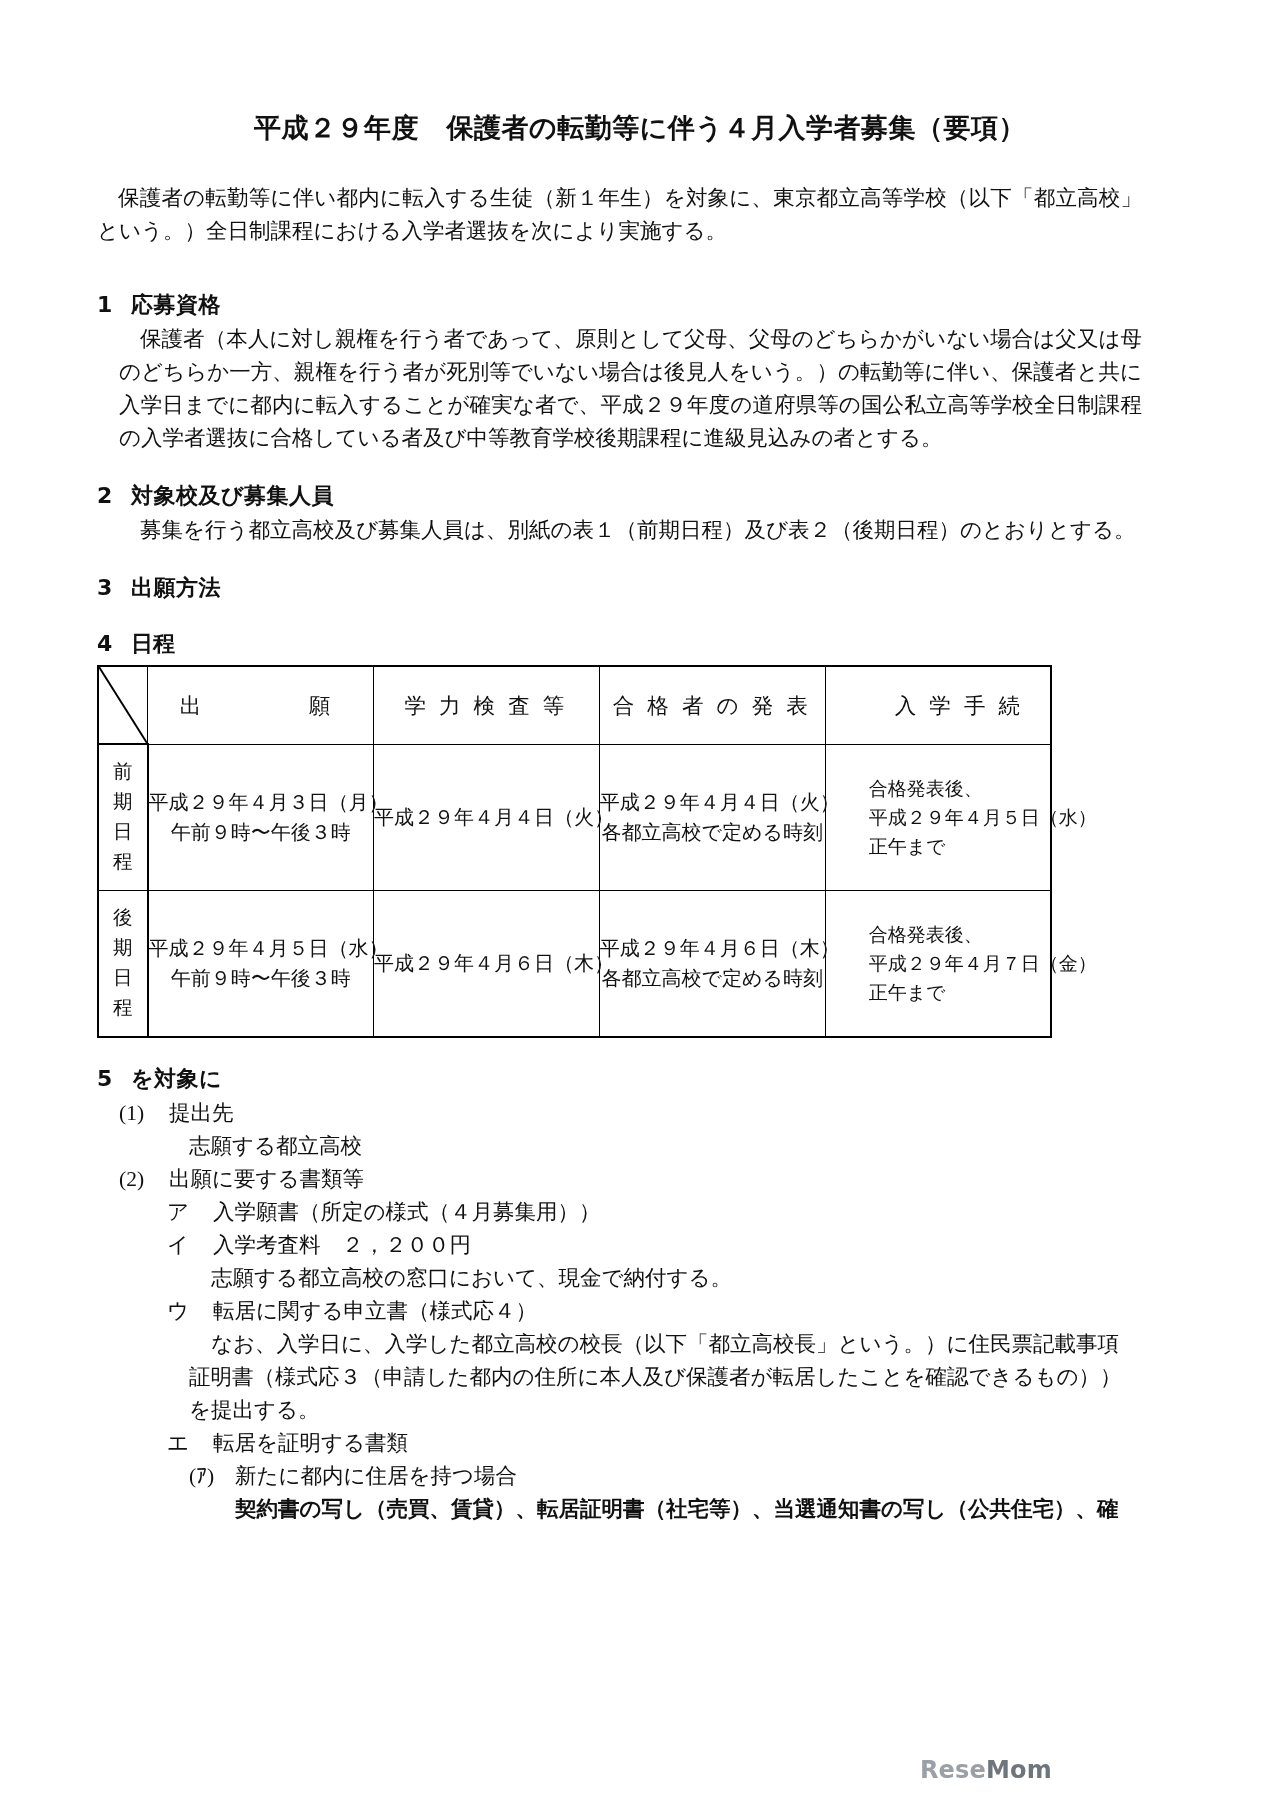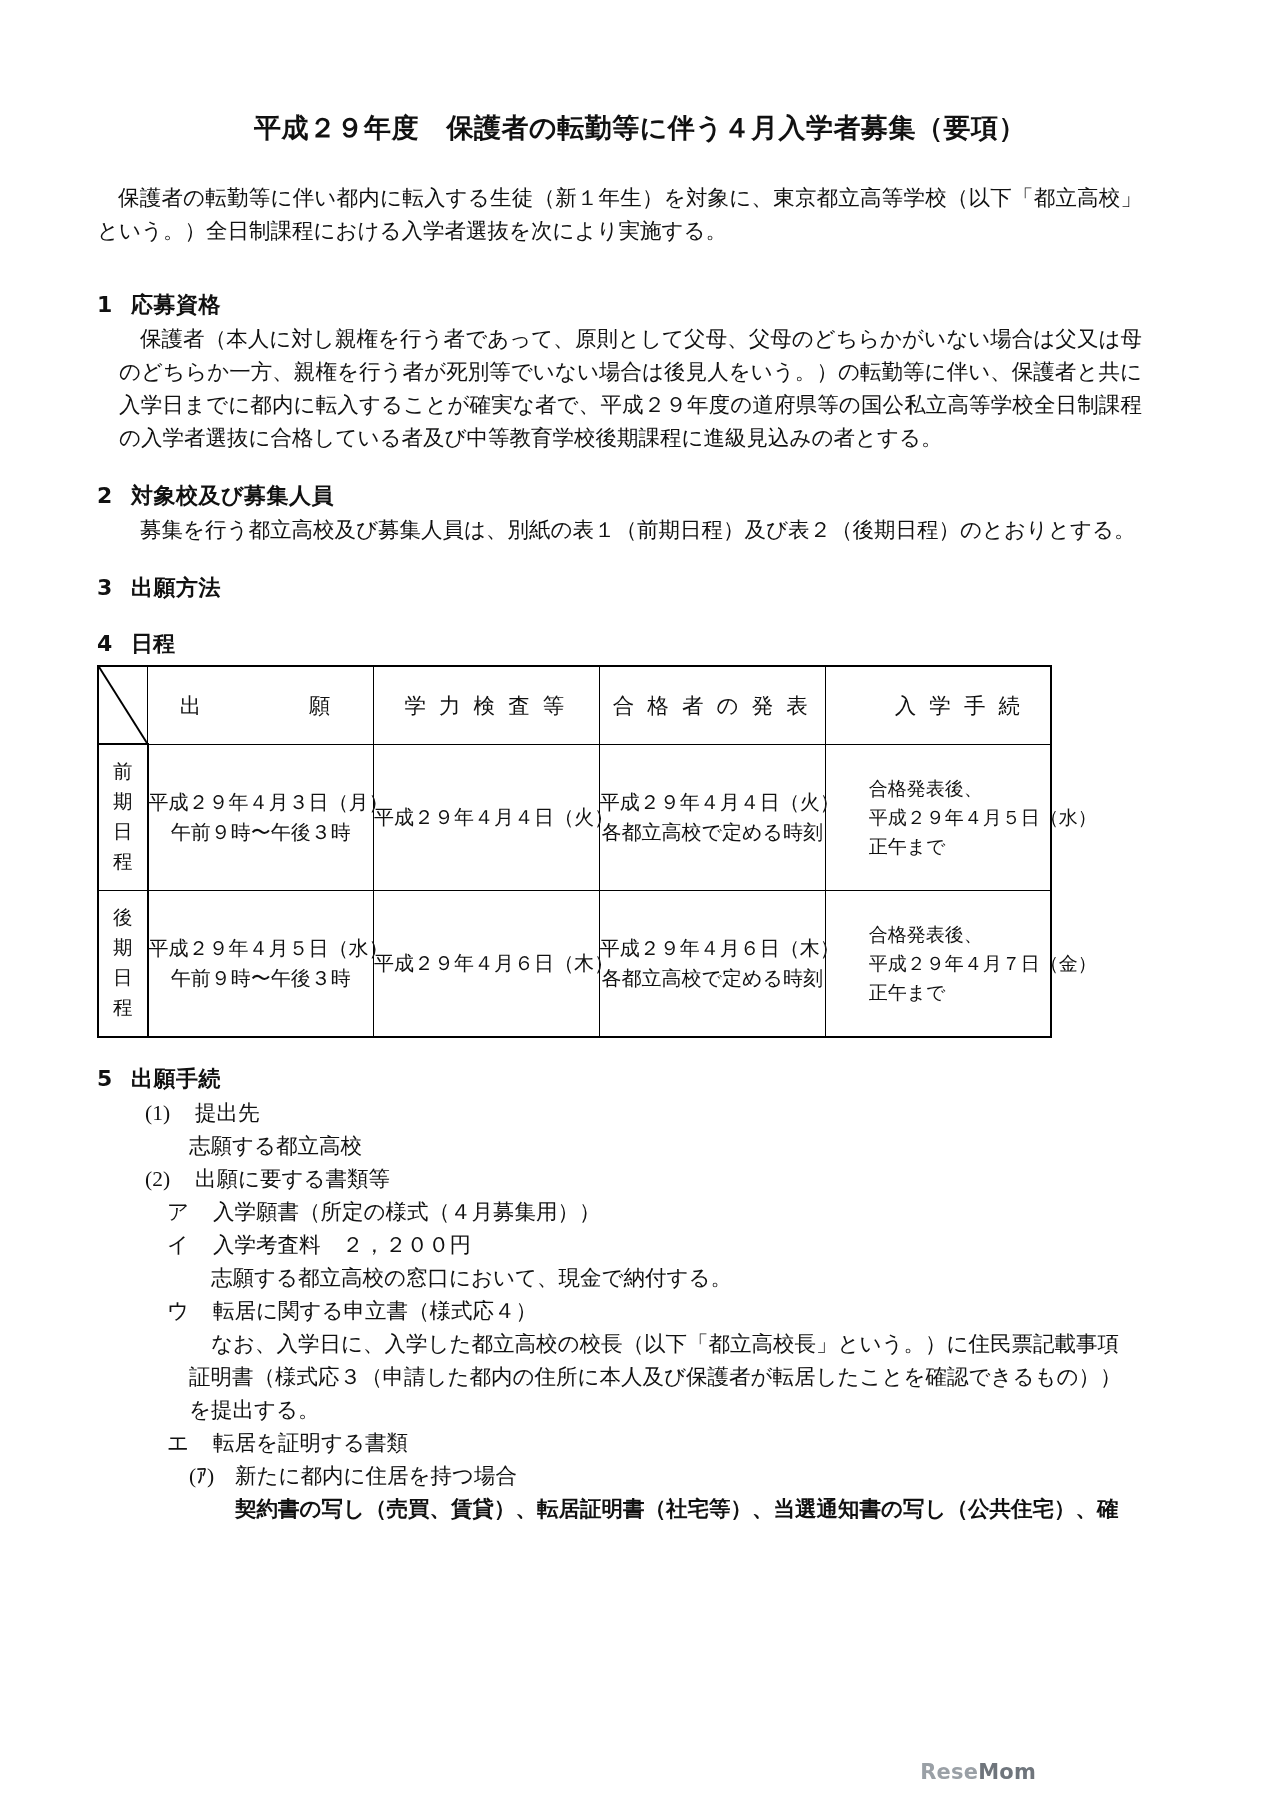--- a/index.html
+++ b/index.html
@@ -177,43 +177,43 @@
     line-height: 29px;
   }
   .cell .l { display: block; white-space: nowrap; }
 
   
   .list-lv1 {
     padding-left: 22px;
     font-size: 21.5px;
     line-height: 33px;
   }
-  .list-lv1 > .item { display: block; margin-left: 26px; }
+  .list-lv1 > .item { display: block; }
   .marker {
     display: inline-block;
     min-width: 46px;
   }
   .indent-2 { padding-left: 70px; display: block; }
   .indent-3 { padding-left: 92px; display: block; }
   .hang2 {
     display: block;
     padding-left: 48px;
   }
   .marker-paren {
     display: inline-block;
     min-width: 50px;
   }
 
   
   .footer-logo {
     position: absolute;
-    right: 40px;
+    right: 24px;
     bottom: 26px;
     font-family: "DejaVu Sans", "Liberation Sans", sans-serif;
-    font-size: 21px;
+    font-size: 24px;
     font-weight: bold;
     letter-spacing: 0.2px;
     color: #8a8f96;
     white-space: nowrap;
   }
   .footer-logo .rese { color: #9aa0a6; }
   .footer-logo .mom { color: #6f757c; }
 </style>
 </head>
 <body>
@@ -328,21 +328,21 @@
             </td>
           </tr>
         </tbody>
           </table>
       </div>
 
       <div class="gap-md"></div>
 
       <div class="sec">
         <div class="sec-head">
-          <span class="num">5</span><span>出願手続</span>
+          <span class="num">5</span><span>を対象に</span>
         </div>
 
         <div class="list-lv1">
 
           <span class="item">
             <span class="marker-paren">(1)</span><span>提出先</span>
           </span>
           <span class="indent-2">志願する都立高校</span>
 
           <span class="item">

